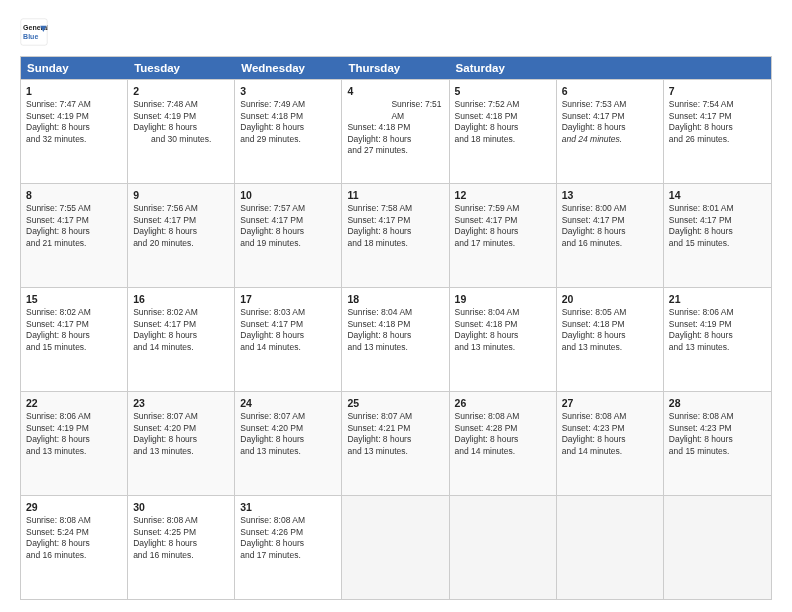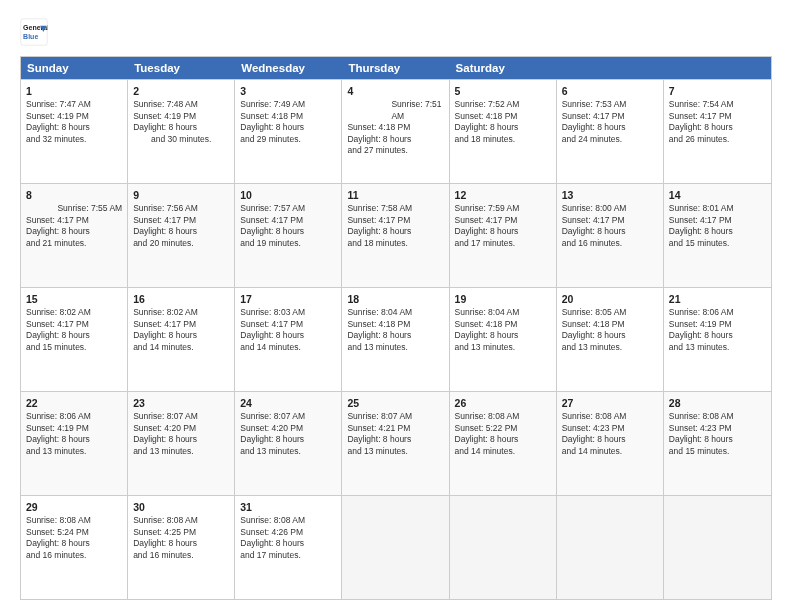--- a/index.html
+++ b/index.html
@@ -175,34 +175,34 @@
             <span style="display: block;">Sunrise: 7:52 AM</span>
             <span style="display: block;">Sunset: 4:18 PM</span>
             <span style="display: block;">Daylight: 8 hours</span>
             <span style="display: block;">and 18 minutes.</span>
           </div>
           <div class="cal-cell">
             <span class="day-num">6</span>
             <span style="display: block;">Sunrise: 7:53 AM</span>
             <span style="display: block;">Sunset: 4:17 PM</span>
             <span style="display: block;">Daylight: 8 hours</span>
-            <span style="display: block;">and 24 minutes.</span>
+            <span style="display: block; font-style: italic;">and 24 minutes.</span>
           </div>
           <div class="cal-cell">
             <span class="day-num">7</span>
             <span style="display: block;">Sunrise: 7:54 AM</span>
             <span style="display: block;">Sunset: 4:17 PM</span>
             <span style="display: block;">Daylight: 8 hours</span>
             <span style="display: block;">and 26 minutes.</span>
           </div>
         </div>
         <div class="cal-row">
           <div class="cal-cell">
             <span class="day-num">8</span>
-            <span style="display: block; text-align: right;">Sunrise: 7:55 AM</span>
+            <span style="display: block;">Sunrise: 7:55 AM</span>
             <span style="display: block;">Sunset: 4:17 PM</span>
             <span style="display: block;">Daylight: 8 hours</span>
             <span style="display: block;">and 21 minutes.</span>
           </div>
           <div class="cal-cell">
             <span class="day-num">9</span>
             <span style="display: block;">Sunrise: 7:56 AM</span>
             <span style="display: block;">Sunset: 4:17 PM</span>
             <span style="display: block;">Daylight: 8 hours</span>
             <span style="display: block;">and 20 minutes.</span>
@@ -319,21 +319,21 @@
           <div class="cal-cell">
             <span class="day-num">25</span>
             <span style="display: block;">Sunrise: 8:07 AM</span>
             <span style="display: block;">Sunset: 4:21 PM</span>
             <span style="display: block;">Daylight: 8 hours</span>
             <span style="display: block;">and 13 minutes.</span>
           </div>
           <div class="cal-cell">
             <span class="day-num">26</span>
             <span style="display: block;">Sunrise: 8:08 AM</span>
-            <span style="display: block;">Sunset: 5:22 PM</span>
+            <span style="display: block;">Sunset: 4:28 PM</span>
             <span style="display: block;">Daylight: 8 hours</span>
             <span style="display: block;">and 14 minutes.</span>
           </div>
           <div class="cal-cell">
             <span class="day-num">27</span>
             <span style="display: block;">Sunrise: 8:08 AM</span>
             <span style="display: block;">Sunset: 4:23 PM</span>
             <span style="display: block;">Daylight: 8 hours</span>
             <span style="display: block;">and 14 minutes.</span>
           </div>

